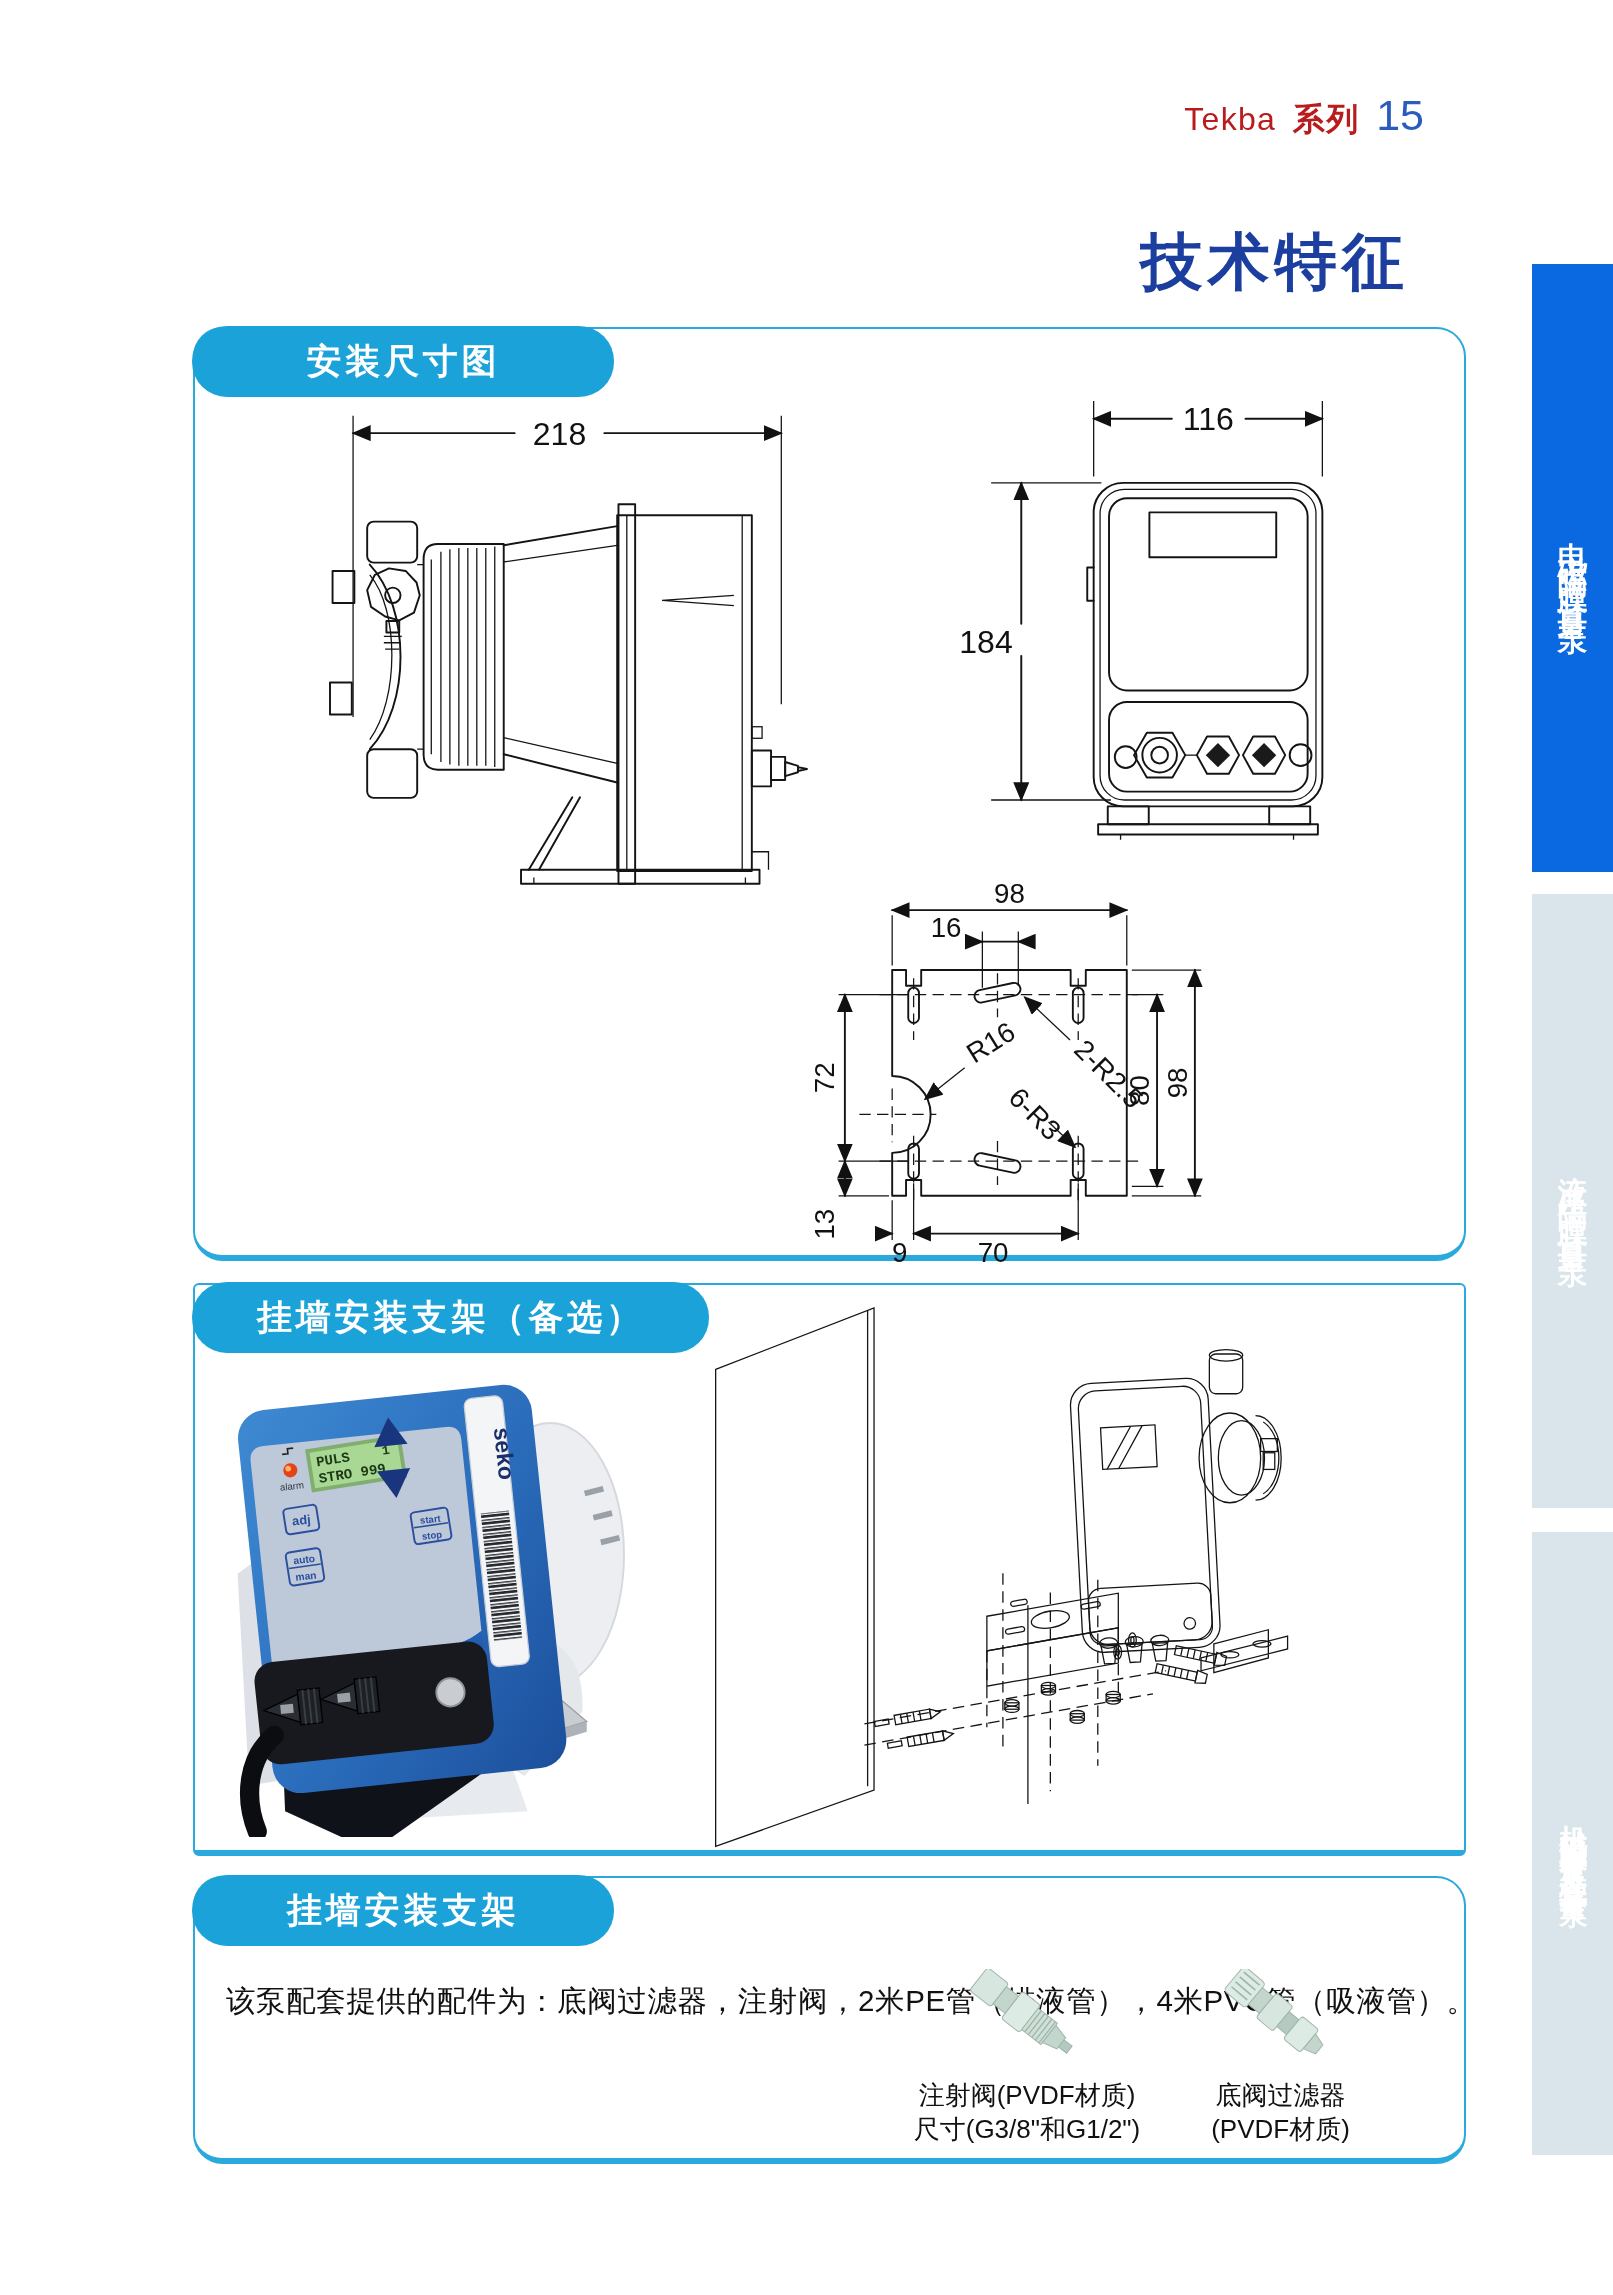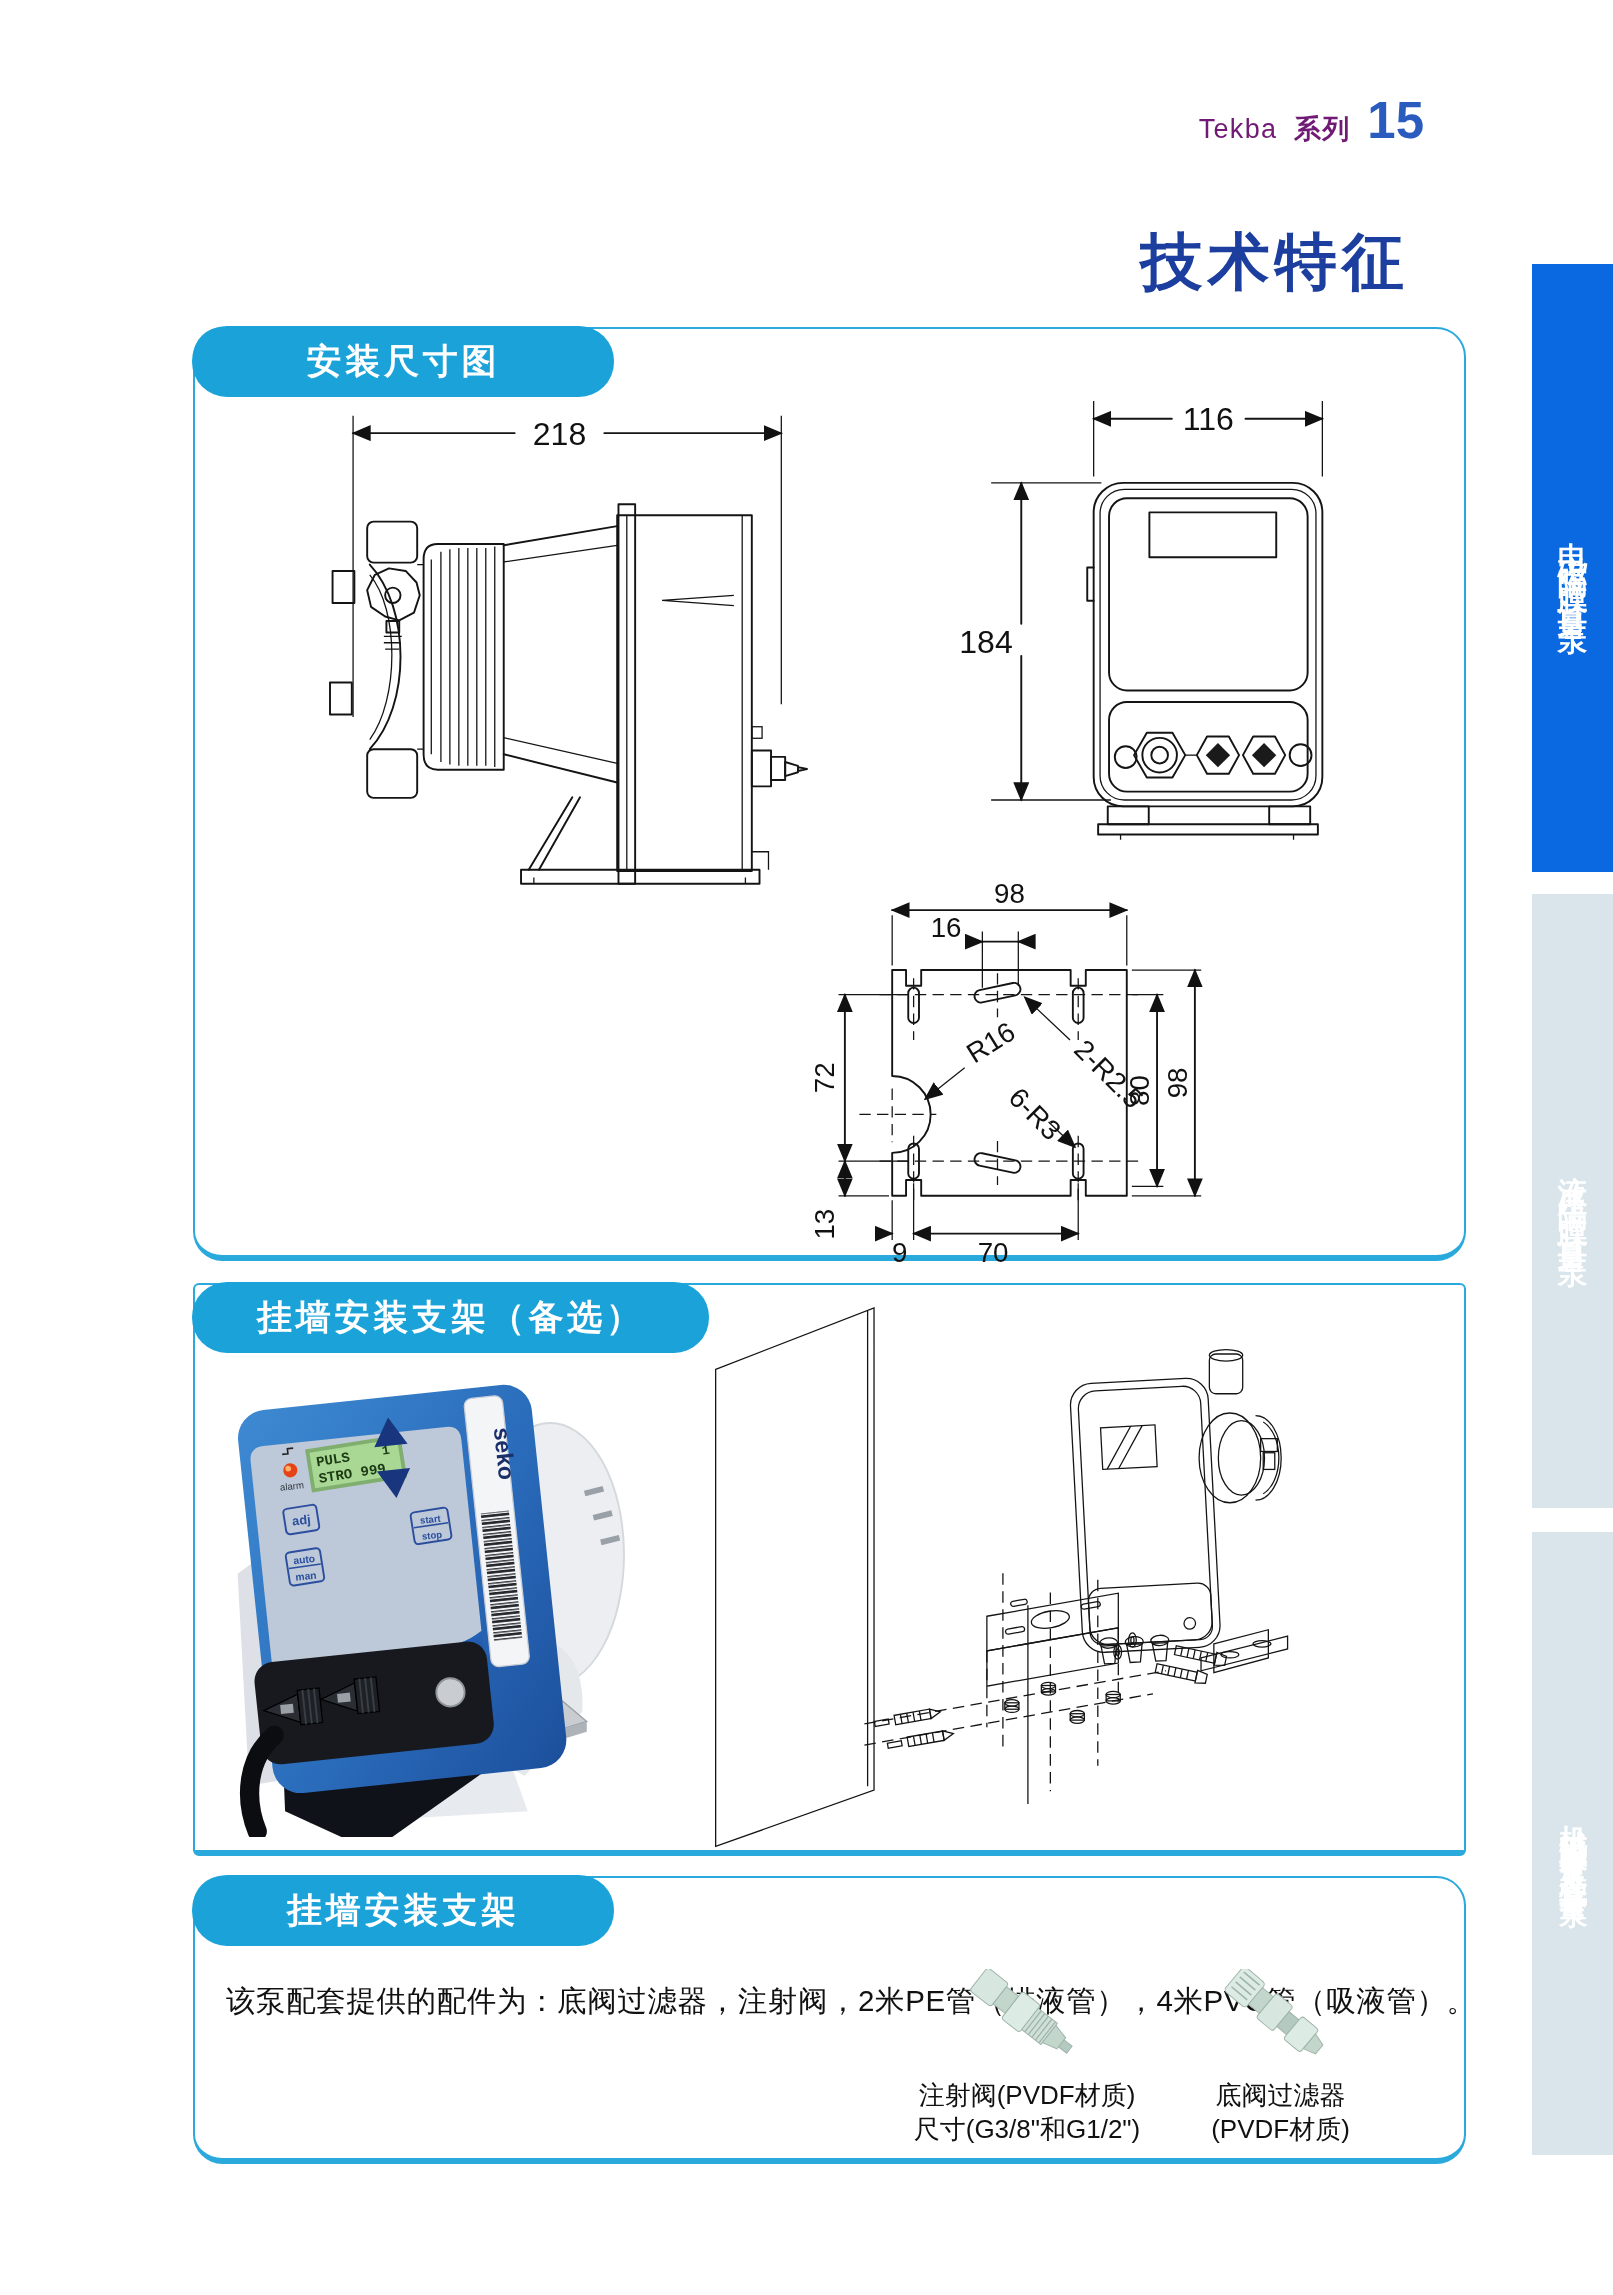--- a/index.html
+++ b/index.html
@@ -3,23 +3,23 @@
 <meta charset="utf-8">
 <style>
   * { box-sizing: border-box; }
   html,body { margin:0; padding:0; }
   body {
     width:1614px; height:2295px; position:relative; background:#ffffff;
     font-family:"Liberation Sans","DejaVu Sans",sans-serif; overflow:hidden;
   }
   
   .series-line { position:absolute; top:91px; right:190px; display:flex; align-items:baseline; gap:16.7px; }
-  .series-name, .series-suffix { font-size:27px; color:#701a75; letter-spacing:1.3px; }
+  .series-name, .series-suffix { font-size:32px; color:#b91c1c; letter-spacing:1.3px; }
   .series-suffix { font-weight:600; }
-  .page-num { font-size:51px; color:#2a5cc0; font-weight:700;text-align:center; }
+  .page-num { font-size:43px; color:#2a5cc0; font-weight:400;text-align:center; }
   .page-title { position:absolute; top:204px; right:189px; margin:16px; font-size:62px; font-weight:800;
     color:#1b3e9f; letter-spacing:5.1px; }
   
   .side-tab { position:absolute; left:1532px; width:82px; display:flex; align-items:center; justify-content:center;
     writing-mode:vertical-rl; text-orientation:upright; color:#ffffff; font-weight:700; }
   .tab-1 { top:264px;  height:608px; background:#0a69e0; font-size:29.5px; letter-spacing:14px; }
   .tab-2 { top:894px; height:614px; background:#d9e5ea; font-size:29.5px; letter-spacing:14px; }
   .tab-3 { top:1532px; height:623px; background:#d9e5ea; font-size:28px; letter-spacing:6.4px; }
   
   .section { position:absolute; left:152px; width:1273px; background:#fff;

